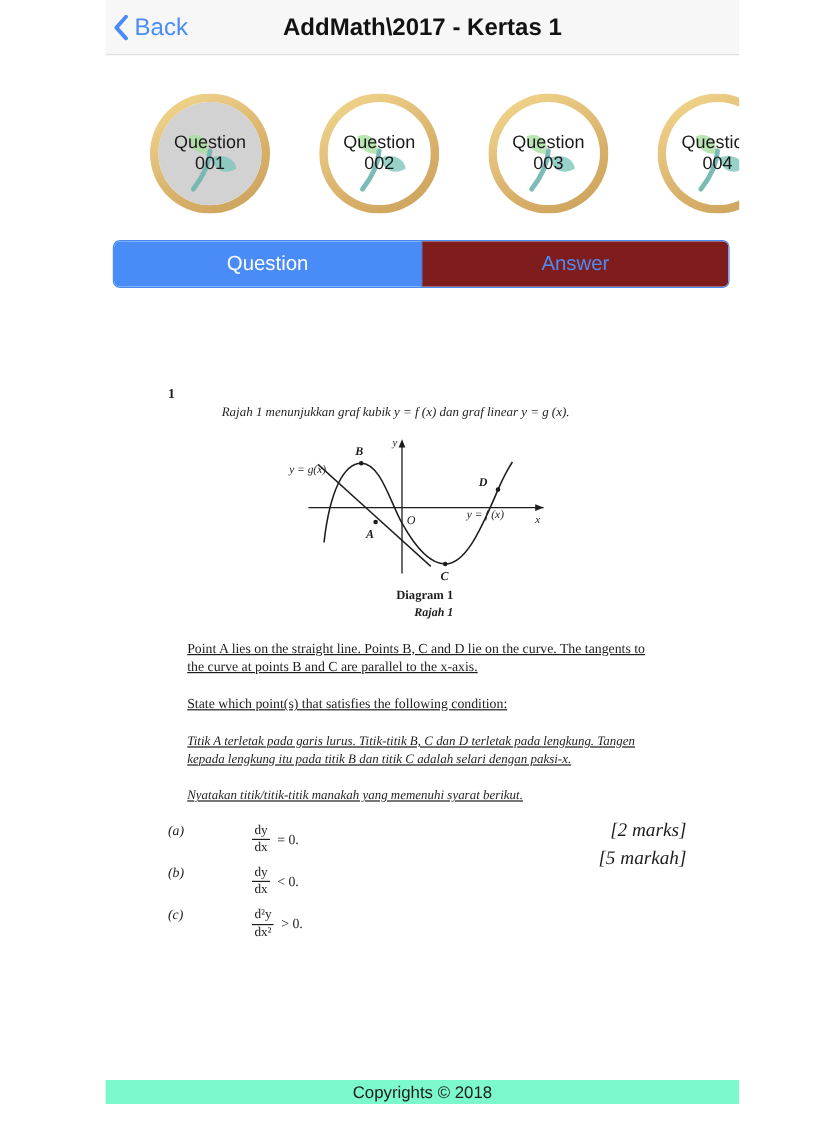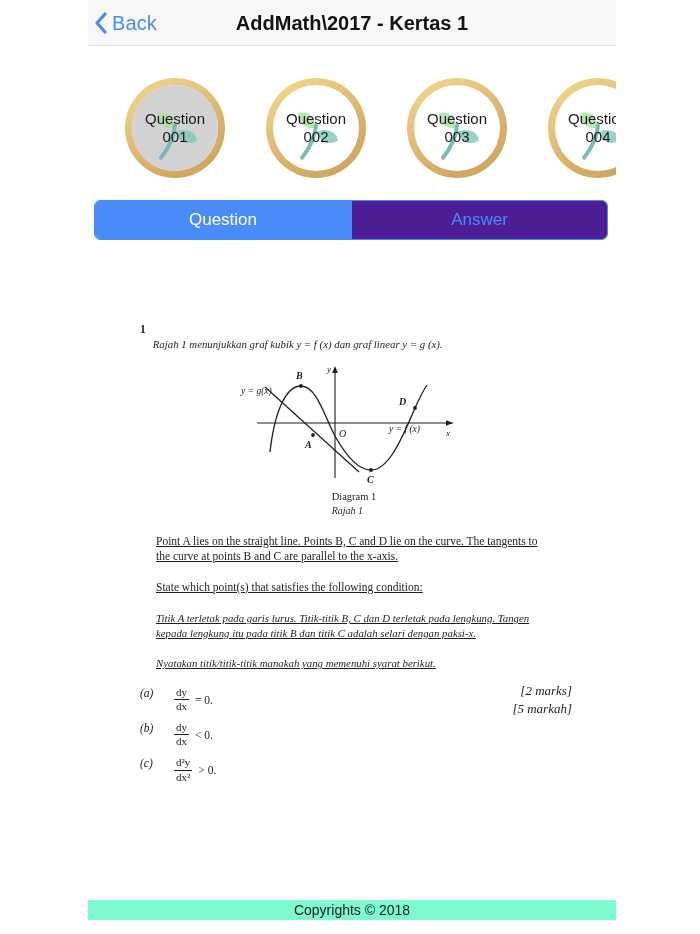--- a/index.html
+++ b/index.html
@@ -121,21 +121,21 @@
     border: 1px solid #4a8cf7;
     border-radius: 6px;
     overflow: hidden;
     background: #ffffff;
   }
   .seg {
     flex: 1 1 50%;
     display: flex; align-items: center; justify-content: center;
     font-size: 17px;
     color: #4a8cf7;
-    background: #4c1d95;
+    background: #7f1d1d;
     cursor: pointer;
     user-select: none;
   }
   .seg.active {
     background: #4a8cf7;
     color: #ffffff;
   }
   .seg + .seg { border-left: 1px solid #4a8cf7; }
 
   
@@ -149,37 +149,38 @@
   .qbody {
     position: absolute;
     left: 52px; top: 72px;
     width: 428px;
     color: #1d1d1d;
     font-family: "Liberation Serif", serif;
   }
   .lead-row { display: flex; gap: 7px; font-size: 11.5px; line-height: 1.32; }
   .lead-num { font-weight: bold; flex: 0 0 auto; }
   .lead-text { flex: 1 1 auto; }
-  .my { font-style: italic; font-size: 10.8px; line-height: 1.35; }
+  .my { font-style: italic; font-size: 10.8px; line-height: 1.35; margin-left: 32px; }
   .en { font-size: 11.5px; line-height: 1.32; }
 
   
   .diagram-wrap {
     margin-top: 8px;
     width: 428px;
     display: flex;
     flex-direction: column;
     align-items: center;
   }
   .diagram-svg { display: block; }
   .diagram-cap {
-    text-align: left;
+    text-align: right;
     font-size: 10.5px;
     margin-top: 2px;
     line-height: 1.3;
+    font-weight: bold;
   }
   .diagram-cap .ci { font-style: italic; font-size: 10px; margin-top: 28px; }
 
   .para { margin-top: 9px; }
   .para p { margin: 16px; text-decoration: underline; }
 
   .items { margin-top: 16px; }
   .item {
     display: flex;
     align-items: flex-start;
@@ -188,32 +189,33 @@
     font-size: 11.5px;
   }
   .item-lbl { width: 22px; flex: 0 0 auto; font-style: italic; text-align: left; }
   .frac {
     display: inline-flex;
     flex-direction: column;
     align-items: flex-end;
     vertical-align: middle;
     line-height: 1.05;
     font-size: 11px;
+    margin-left: 36px;
   }
   .frac .num { border-bottom: 1px solid #1d1d1d; padding: 0 2px 1px 2px; }
   .frac .den { padding: 1px 2px 0 2px; }
   .rel { margin-left: 6px; align-self: center; }
   .eqrow { display: flex; align-items: center; }
 
   .marks {
     position: absolute;
     right: 44px;
     top: 432px;
     text-align: right;
-    font-size: 13px;
+    font-size: 16px;
     font-family: "Liberation Serif", serif;
     line-height: 1.42;
     color: #1d1d1d;
   }
   .marks .mi { font-style: italic; }
 
   
   .footer {
     position: absolute;
     left: 88px; top: 900px;

